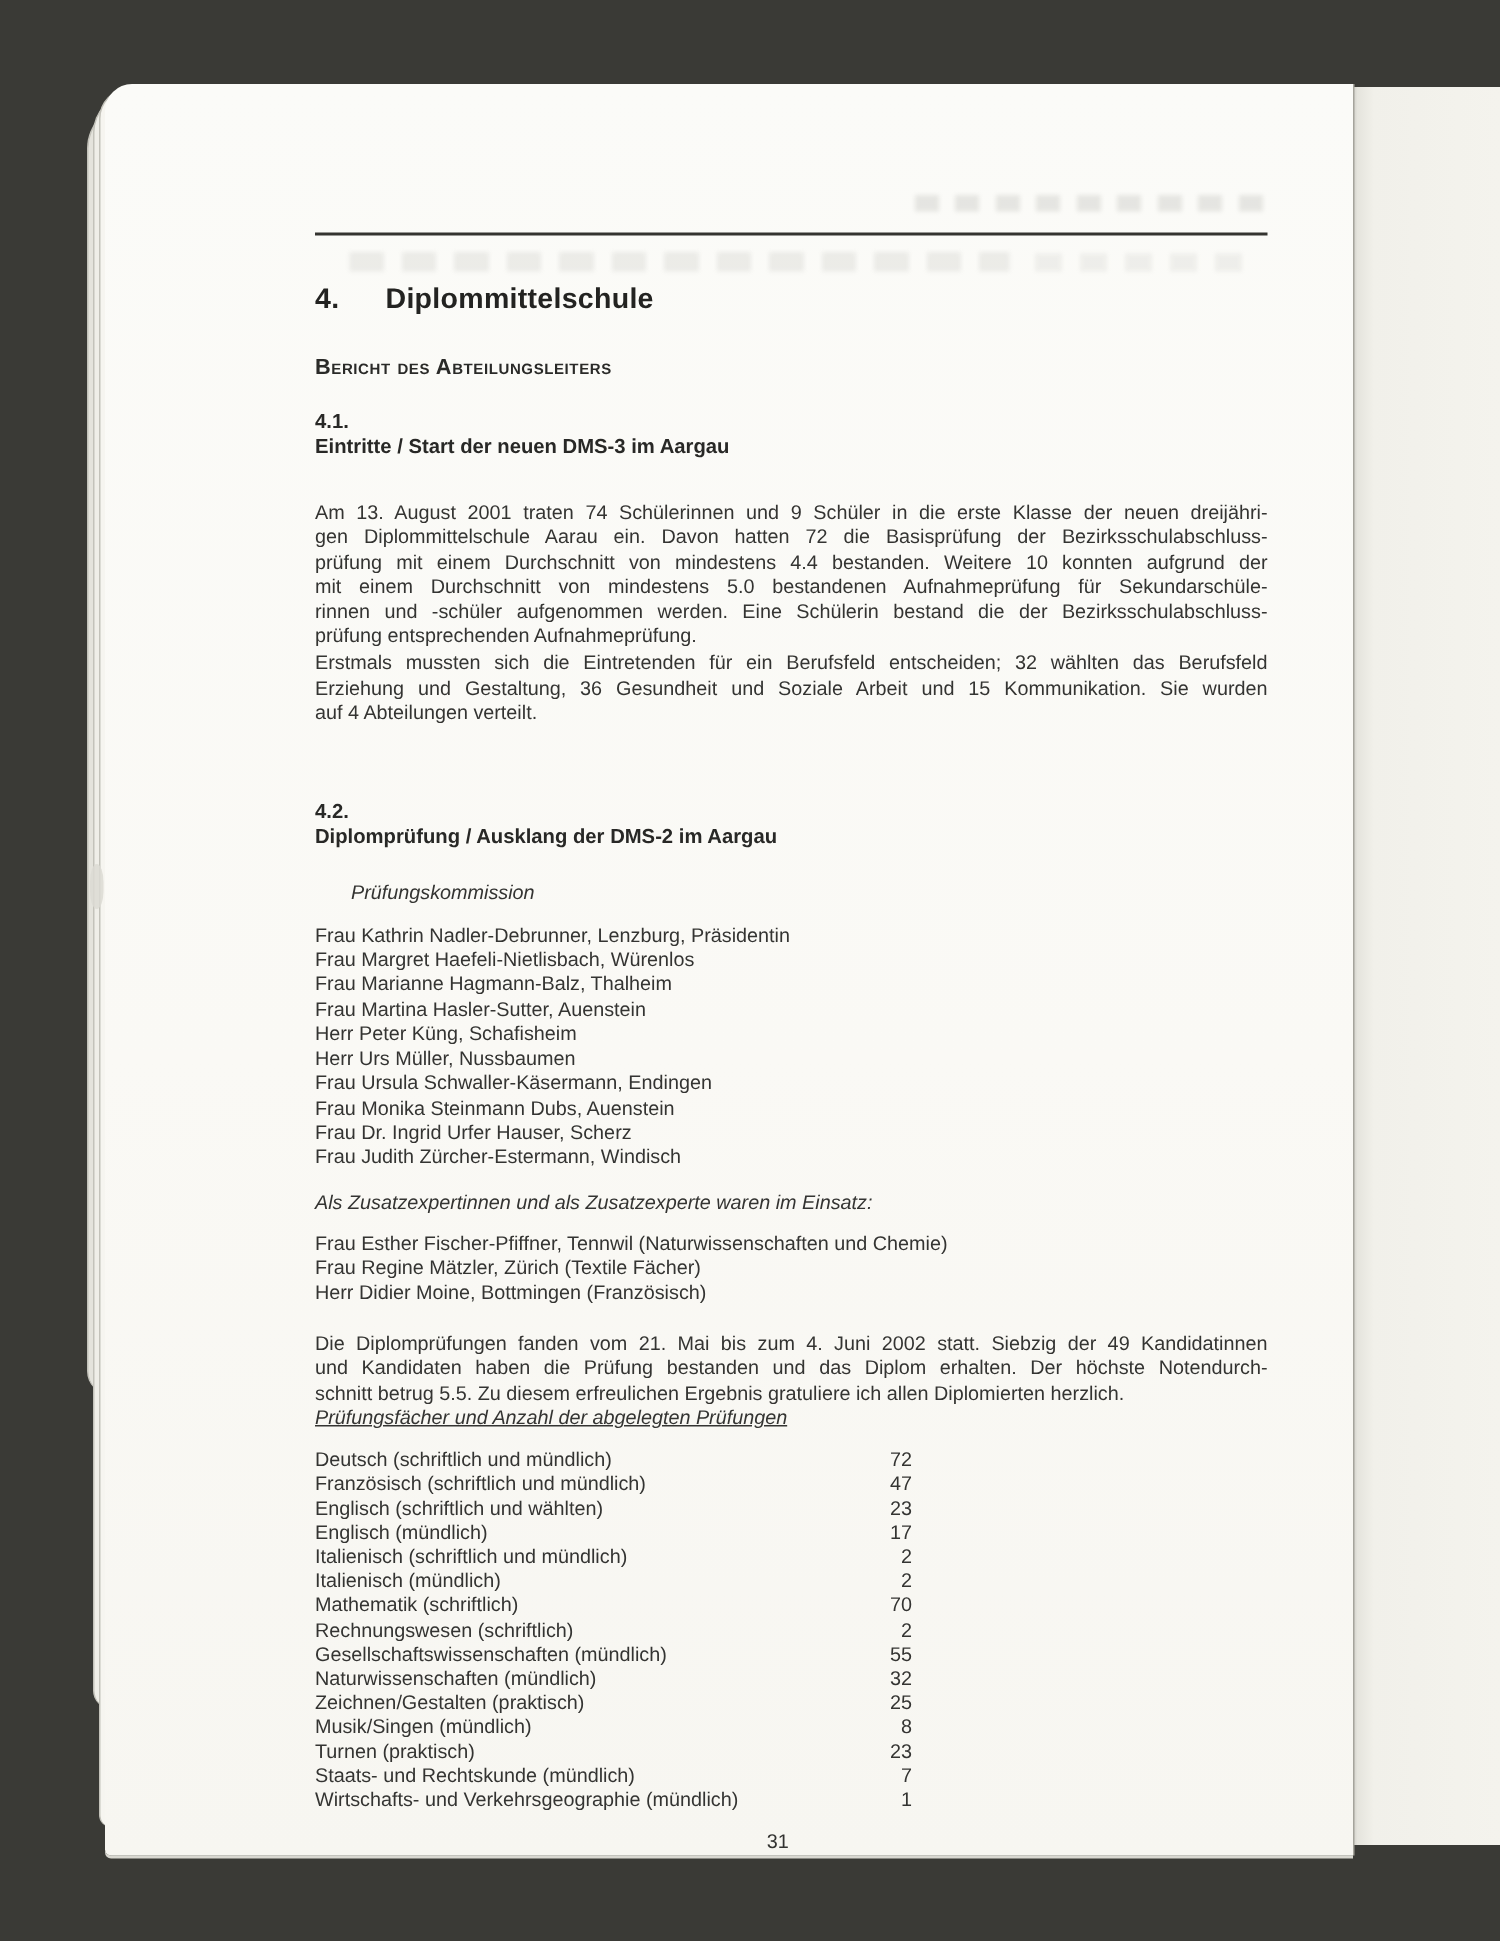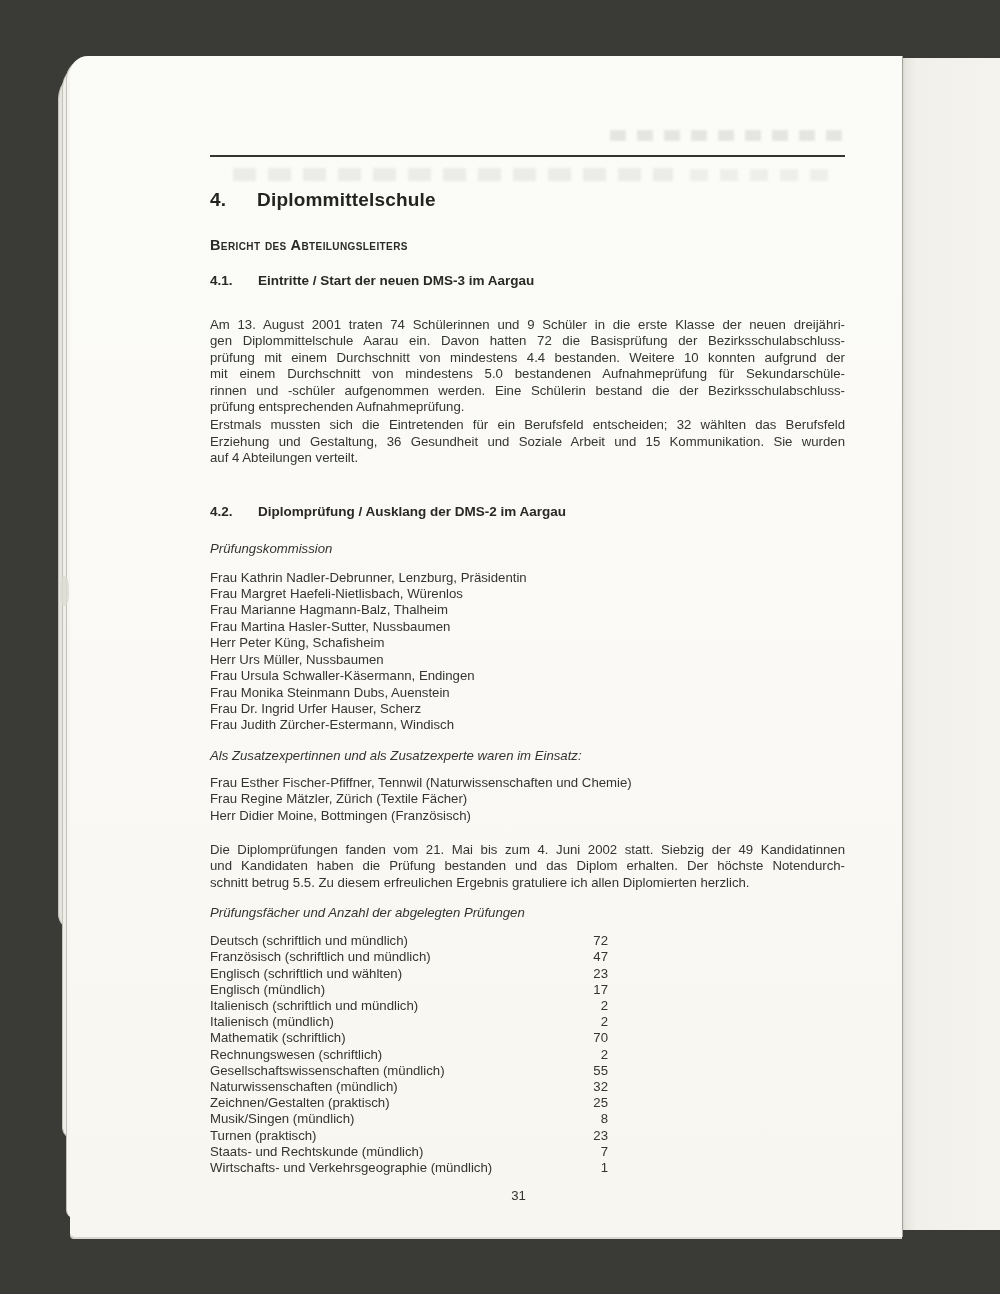--- a/index.html
+++ b/index.html
@@ -45,36 +45,36 @@
 
   .rule{border-top:2px solid #343430;height:0;}
 
   .h1{display:flex;margin-top:32px;font-weight:bold;font-size:19px;line-height:22px;
       color:#232321;letter-spacing:.2px;}
   .h1 .num{width:47px;flex:none;}
 
   .report{margin-top:26px;font-variant:small-caps;font-weight:bold;font-size:14.5px;
       letter-spacing:.4px;color:#2a2a28;}
 
-  .h2{display:flex;font-weight:bold;font-size:13.5px;line-height:17px;color:#282826;}
+  .h2{display:flex;font-weight:bold;font-size:13.5px;line-height:17px;color:#282826;flex-direction:column;}
   .h2.sec41{margin-top:19px;}
-  .h2.sec42{margin-top:36px;}
+  .h2.sec42{margin-top:48px;}
   .h2 .num{width:48px;flex:none;}
 
   .para{font-size:13.2px;line-height:16.4px;}
   .p1{margin-top:28px;}
   .p2{margin-top:2px;}
   .p3{margin-top:18px;}
   .jl{text-align:justify;text-align-last:justify;}
   .ll{text-align:left;}
 
   .itl{font-style:italic;font-size:13.2px;line-height:16px;color:#343432;}
-  .commission-h{margin-top:21px;}
+  .commission-h{margin-top:21px;margin-left:24px;}
   .experts-h{margin-top:14px;}
-  .table-h{margin-top:14px;}
+  .table-h{text-decoration:underline;}
 
   .list{font-size:13.2px;}
   .commission{margin-top:13px;}
   .experts{margin-top:11px;}
   .list .li{line-height:16.4px;}
 
   .xtable{margin-top:12px;font-size:13.2px;}
   .trow{display:flex;line-height:16.2px;}
   .subj{width:330px;flex:none;}
   .cnt{width:68px;flex:none;text-align:right;}
@@ -133,21 +133,21 @@
         <span class="num">4.2.</span>
         <span>Diplomprüfung / Ausklang der DMS-2 im Aargau</span>
       </div>
 
       <div class="itl commission-h">Prüfungskommission</div>
 
       <div class="list commission">
         <div class="li">Frau Kathrin Nadler-Debrunner, Lenzburg, Präsidentin</div>
         <div class="li">Frau Margret Haefeli-Nietlisbach, Würenlos</div>
         <div class="li">Frau Marianne Hagmann-Balz, Thalheim</div>
-        <div class="li">Frau Martina Hasler-Sutter, Nussbaumen</div>
+        <div class="li">Frau Martina Hasler-Sutter, Auenstein</div>
         <div class="li">Herr Peter Küng, Schafisheim</div>
         <div class="li">Herr Urs Müller, Nussbaumen</div>
         <div class="li">Frau Ursula Schwaller-Käsermann, Endingen</div>
         <div class="li">Frau Monika Steinmann Dubs, Auenstein</div>
         <div class="li">Frau Dr. Ingrid Urfer Hauser, Scherz</div>
         <div class="li">Frau Judith Zürcher-Estermann, Windisch</div>
       </div>
 
       <div class="itl experts-h">Als Zusatzexpertinnen und als Zusatzexperte waren im Einsatz:</div>
 

